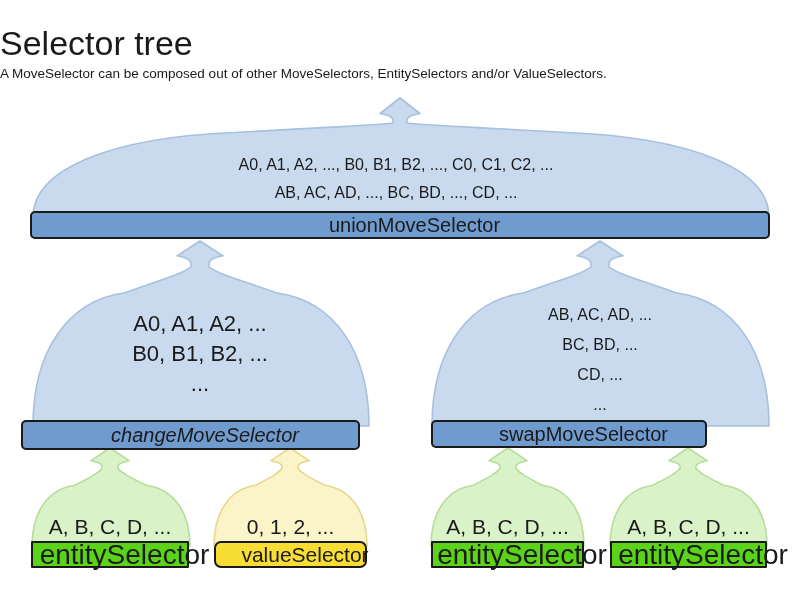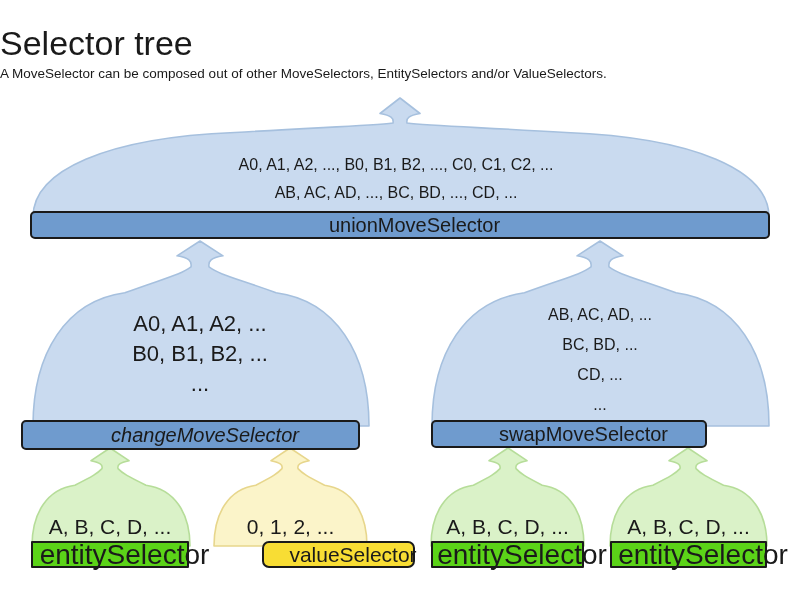--- a/index.html
+++ b/index.html
@@ -21,21 +21,21 @@
     border:2px solid var(--bar-border);box-sizing:border-box;
     font-size:20px;line-height:1;white-space:nowrap;padding-left:29px;
   }
   .bar.blue{background:var(--blue-bar);border-radius:5px;}
   .bar.green{background:var(--green-bar);border-radius:1px;font-size:28px;}
   .bar.yellow{background:var(--yellow-bar);border-radius:7px;font-size:21px;}
   .bar-union {left:30px; top:211px;width:740px;height:28px;}
   .bar-change{left:21px; top:420px;width:339px;height:30px;font-style:italic;}
   .bar-swap  {left:431px;top:420px;width:276px;height:28px;}
   .bar-leaf0 {left:31px; top:541px;width:158px;height:27px;}
-  .bar-leaf1 {left:214px;top:541px;width:153px;height:27px;margin-left:48px;}
+  .bar-leaf1 {left:214px;top:541px;width:153px;height:27px;}
   .bar-leaf2 {left:431px;top:541px;width:153px;height:27px;}
   .bar-leaf3 {left:610px;top:541px;width:157px;height:27px;}
 
   .cloud-text{position:absolute;z-index:3;text-align:center;white-space:nowrap;}
   .ct-union {left:96px;top:151px;width:600px;font-size:16px;line-height:28px;}
   .ct-change{left:60px; top:309px;width:280px;font-size:22px;line-height:30px;}
   .ct-swap  {left:460px;top:300px;width:280px;font-size:16px;line-height:30px;}
   .ct-leaf{top:515px;height:24px;font-size:21px;line-height:24px;}
   .ct-leaf0{left:30px; width:160px;}
   .ct-leaf1{left:213px;width:155px;}

